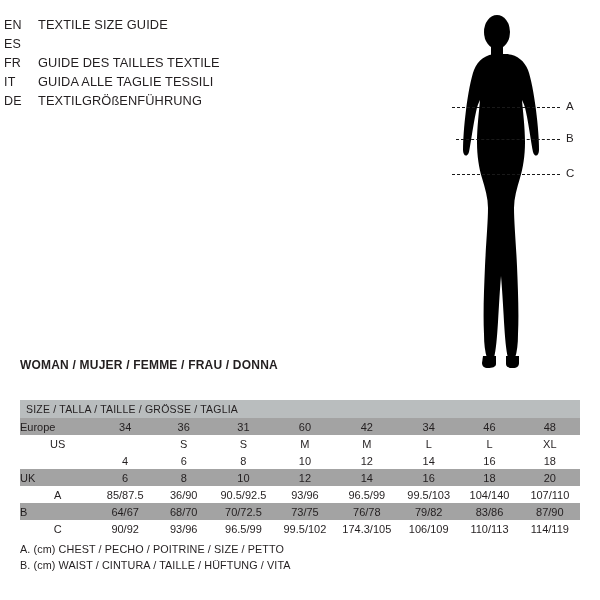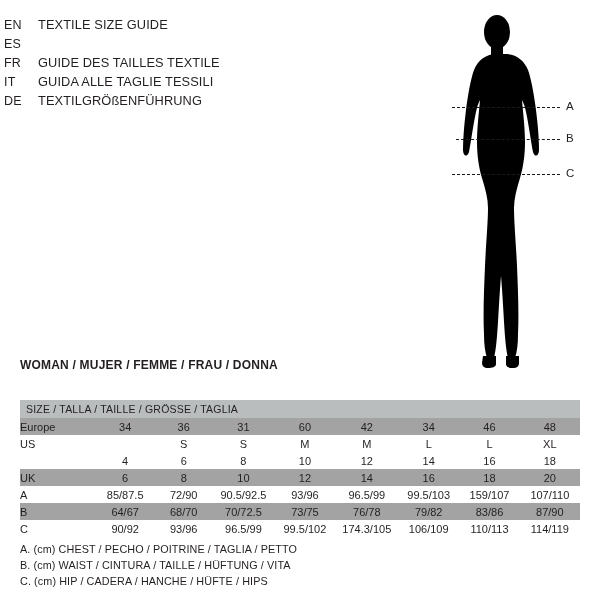--- a/index.html
+++ b/index.html
@@ -102,21 +102,21 @@
   tr.head-row td {
     background: #b9bdbe;
     color: #231f20;
     font-size: 10.5px;
     font-weight: normal;
     letter-spacing: 0.2px;
     padding-left: 6px;
     height: 18px;
   }
   tr.row-light td { background: #a3a3a3; }
-  tr.row-white td { background: #ffffff; }
+  tr.row-white td { background: #ffffff; text-align: center; }
   td.rowlabel {
     width: 88px;
     padding-left: 6px;
     text-align: left;
   }
   td.val {
     text-align: center;
     width: 67px;
   }
 
@@ -267,26 +267,26 @@
         <td class="val">12</td>
         <td class="val">14</td>
         <td class="val">16</td>
         <td class="val">18</td>
         <td class="val">20</td>
       </tr>
 
       <tr class="row-white">
         <td class="rowlabel">A</td>
         <td class="val">85/87.5</td>
-        <td class="val">72/90</td>
+        <td class="val">36/90</td>
         <td class="val">90.5/92.5</td>
         <td class="val">93/96</td>
         <td class="val">96.5/99</td>
         <td class="val">99.5/103</td>
-        <td class="val">159/107</td>
+        <td class="val">104/140</td>
         <td class="val">107/110</td>
       </tr>
 
       <tr class="row-light">
         <td class="rowlabel">B</td>
         <td class="val">64/67</td>
         <td class="val">68/70</td>
         <td class="val">70/72.5</td>
         <td class="val">73/75</td>
         <td class="val">76/78</td>
@@ -303,18 +303,17 @@
         <td class="val">99.5/102</td>
         <td class="val">174.3/105</td>
         <td class="val">106/109</td>
         <td class="val">110/113</td>
         <td class="val">114/119</td>
       </tr>
     </tbody>
   </table>
 
   <div class="footnotes">
-    <div class="foot-row">A. (cm) CHEST / PECHO / POITRINE / TAGLIA / PETTO</div>
+    <div class="foot-row">A. (cm) CHEST / PECHO / POITRINE / SIZE / PETTO</div>
     <div class="foot-row">B. (cm) WAIST / CINTURA / TAILLE / HÜFTUNG / VITA</div>
-    <div class="foot-row">C. (cm) HIP / CADERA / HANCHE / HÜFTE / HIPS</div>
   </div>
 
 </div>
 
 </body></html>

